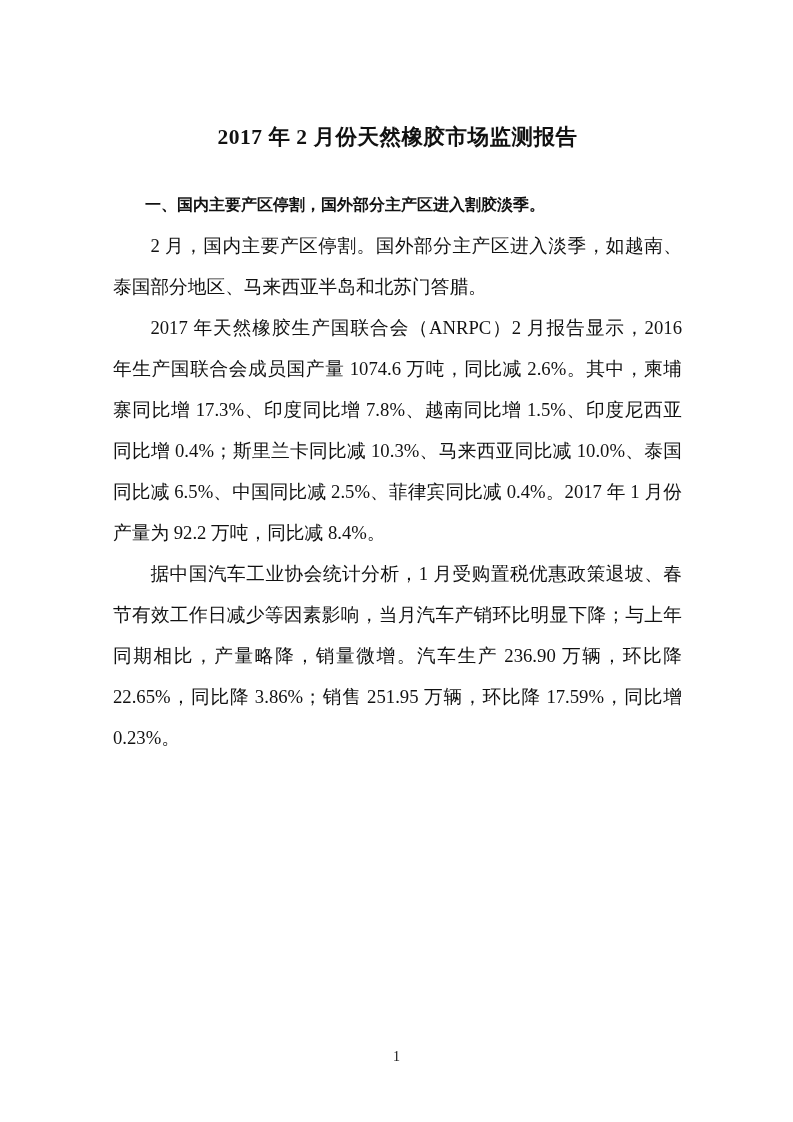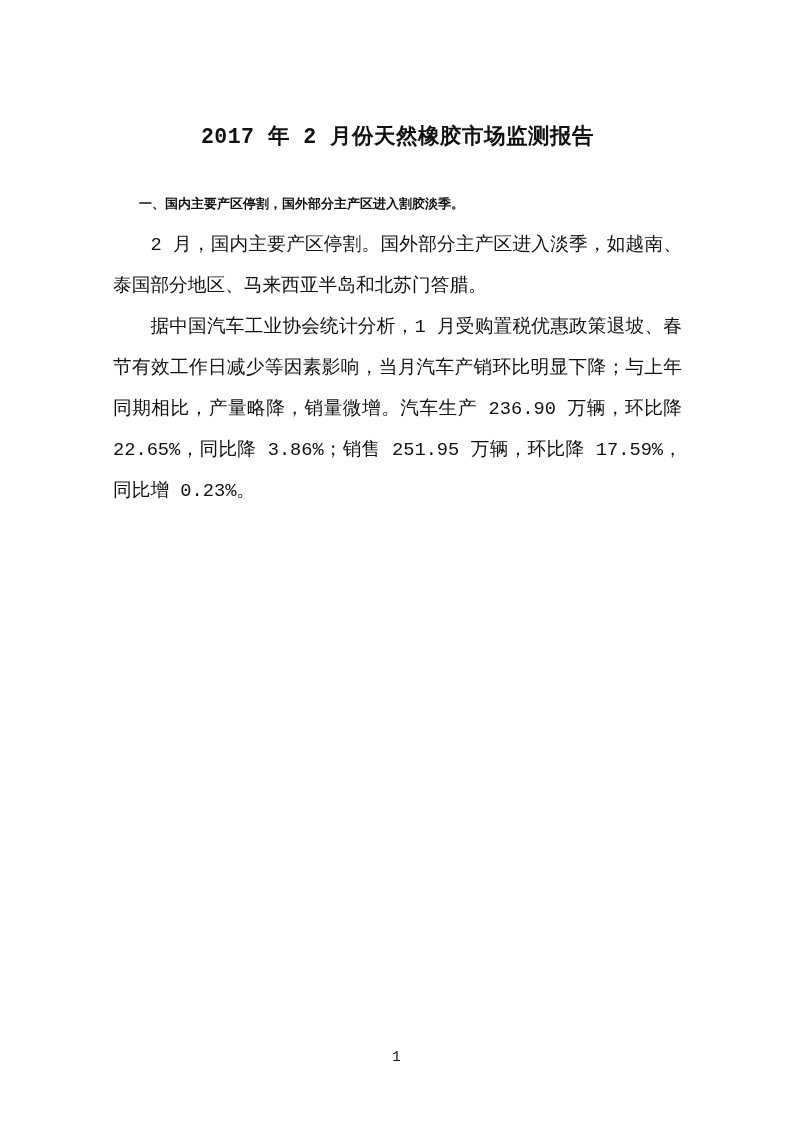--- a/index.html
+++ b/index.html
@@ -6,41 +6,41 @@
     margin: 0;
     padding: 0;
     background: #ffffff;
   }
   .page {
     position: relative;
     width: 793px;
     height: 1122px;
     background: #ffffff;
     color: #111111;
-    font-family: Liberation Mono, monospace;
+    font-family: Liberation Serif, serif;
     overflow: hidden;
     box-sizing: border-box;
   }
   .doc-body {
     position: absolute;
     top: 116px;
     left: 113px;
     width: 569px;
   }
   .doc-title {
     margin: 0 0 26px 0;
     font-size: 21.5px;
     font-weight: bold;
     line-height: 42px;
     text-align: center;
     letter-spacing: 0.5px;
   }
   .section-heading {
     margin: 0;
-    font-size: 13px;
+    font-size: 16px;
     font-weight: bold;
     line-height: 41px;
     text-align: justify;
     text-justify: inter-ideograph;
     text-indent: 2em;
   }
   .body-para {
     margin: 0;
     font-size: 18.7px;
     font-weight: normal;
@@ -64,20 +64,21 @@
 <body>
 
 <div class="page">
   <div class="doc-body">
 
     <h1 class="doc-title">2017 年 2 月份天然橡胶市场监测报告</h1>
 
     <section>
       <h2 class="section-heading">一、国内主要产区停割，国外部分主产区进入割胶淡季。</h2>
       <p class="body-para">2 月，国内主要产区停割。国外部分主产区进入淡季，如越南、泰国部分地区、马来西亚半岛和北苏门答腊。</p>
+      <p class="body-para">2017 年天然橡胶生产国联合会（ANRPC）2 月报告显示，2016 年生产国联合会成员国产量 1074.6 万吨，同比减 2.6%。其中，柬埔寨同比增 17.3%、印度同比增 7.8%、越南同比增 1.5%、印度尼西亚同比增 0.4%；斯里兰卡同比减 10.3%、马来西亚同比减 10.0%、泰国同比减 6.5%、中国同比减 2.5%、菲律宾同比减 0.4%。2017 年 1 月份产量为 92.2 万吨，同比减 8.4%。</p>
     </section>
 
     <section>
       <p class="body-para">据中国汽车工业协会统计分析，1 月受购置税优惠政策退坡、春节有效工作日减少等因素影响，当月汽车产销环比明显下降；与上年同期相比，产量略降，销量微增。汽车生产 236.90 万辆，环比降 22.65%，同比降 3.86%；销售 251.95 万辆，环比降 17.59%，同比增 0.23%。</p>
     </section>
 
 
   </div>
 
   <div class="page-footer">

